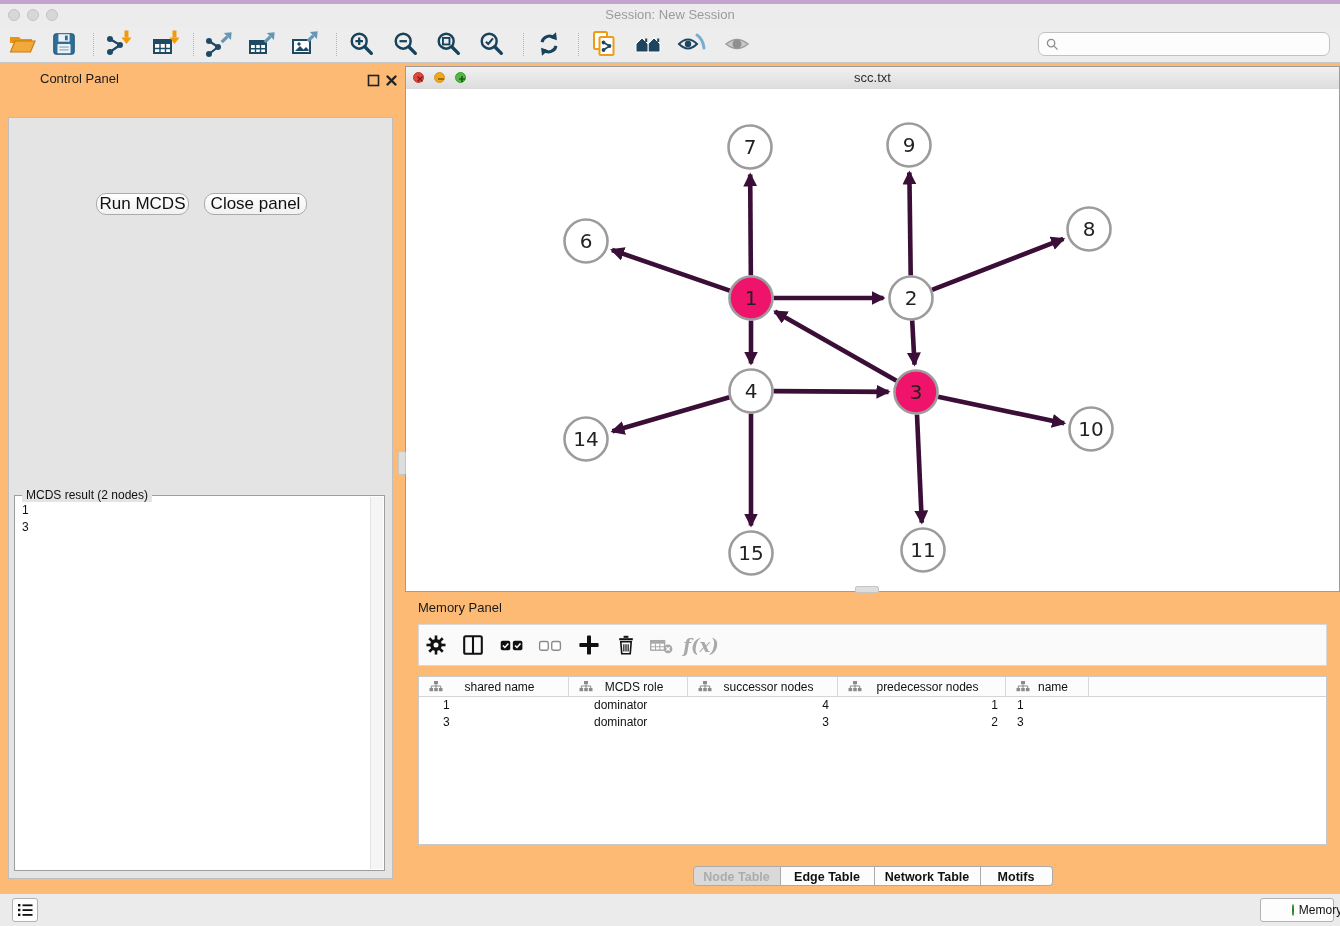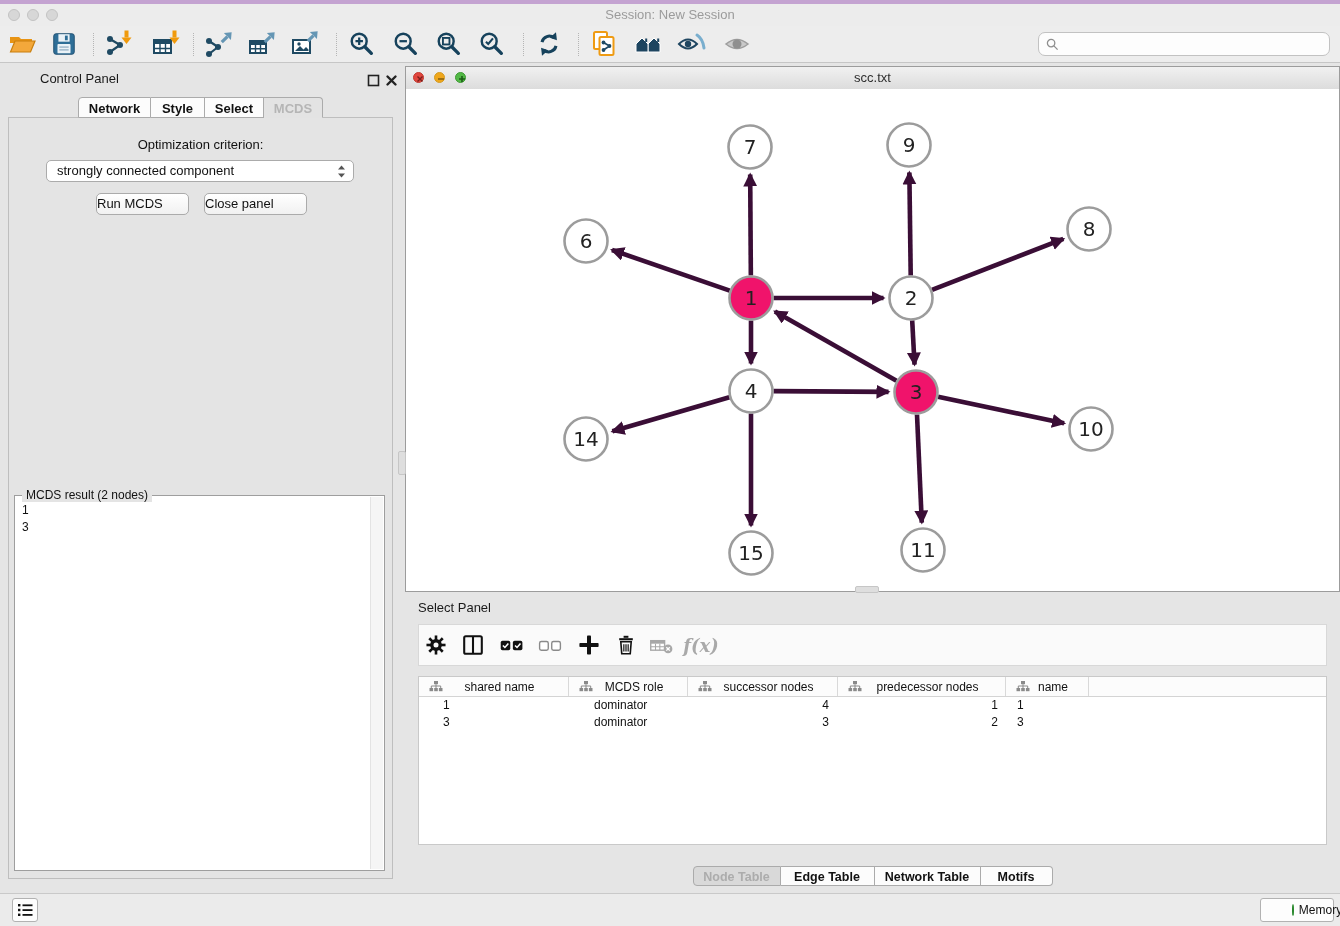--- a/index.html
+++ b/index.html
@@ -1,16 +1,16 @@
 <!DOCTYPE html>
 <html><head>
 <meta charset="utf-8">
 <style>
   html,body{margin:0;padding:0;background:#888;}
-  .app{position:relative;width:1340px;height:926px;background:#e5e5e5;overflow:hidden;
+  .app{position:relative;width:1340px;height:926px;background:#fdba74;overflow:hidden;
        font-family:"Liberation Sans","DejaVu Sans",sans-serif;color:#1a1a1a;
        -webkit-font-smoothing:antialiased;}
   .abs{position:absolute;}
 
   
   .top-strip{left:0;top:0;width:1340px;height:4px;background:#C4A3D1;}
   .titlebar{left:0;top:4px;width:1340px;height:22px;background:#ECECEC;border-bottom:1px solid #DCDCDC;}
   .tl-dot{position:absolute;top:5px;width:12px;height:12px;border-radius:50%;
           background:#D7D7D7;border:1px solid #C3C3C3;box-sizing:border-box;}
   .win-title{position:absolute;left:0;right:0;top:0;height:22px;line-height:22px;text-align:center;
@@ -40,22 +40,22 @@
   .cp-tabs .tab:nth-child(1){width:73px}.cp-tabs .tab:nth-child(2){width:54px}
   .cp-tabs .tab:nth-child(3){width:59px}.cp-tabs .tab:nth-child(4){width:59px}
   .cp-body{position:absolute;left:0;top:49px;width:383px;height:760px;background:#E4E4E4;
            border:1px solid #BEBEBE;}
   .opt-label{margin-top:19px;text-align:center;font-size:13px;color:#111;}
   .combo{position:absolute;left:37px;top:42px;width:308px;height:22px;background:#fff;
          border:1px solid #ABABAB;border-radius:5px;box-sizing:border-box;font-size:13px;
          line-height:20px;padding-left:10px;color:#111;}
   .combo-stepper{position:absolute;right:7px;top:3px;width:9px;height:15px;}
   .btn{position:absolute;height:22px;background:linear-gradient(#FFFFFF,#F1F1F1);
-       border:1px solid #ABABAB;border-radius:5px;box-sizing:border-box;font-size:13px;
-       line-height:20px;color:#111;}
+       border:1px solid #ABABAB;border-radius:10px;box-sizing:border-box;font-size:17px;
+       text-align:center;line-height:20px;color:#111;}
   .result-box{position:absolute;left:5px;top:377px;width:371px;height:376px;background:#fff;
               border:1px solid #9E9E9E;box-sizing:border-box;}
   .result-legend{position:absolute;top:-8px;left:7px;background:#E4E4E4;padding:0 4px;
                  font-size:12px;color:#111;}
   .result-lines{position:absolute;left:0;top:2px;right:13px;bottom:1px;padding:4px 0 0 7px;
                 font-size:12px;line-height:17px;color:#111;overflow:hidden;}
   .result-scroll{position:absolute;right:1px;top:1px;bottom:1px;width:12px;background:#F5F5F5;
                  border-left:1px solid #E3E3E3;}
 
   
@@ -288,35 +288,21 @@
   </div>
 
   <div class="abs control-panel">
     <div class="cp-title">Control Panel</div>
     <svg class="panel-ico" style="left:359px" viewBox="0 0 13 13">
       <rect x="1.5" y="1.5" width="10" height="10" fill="none" stroke="#222" stroke-width="1.6"></rect>
     </svg>
     <svg class="panel-ico" style="left:377px" viewBox="0 0 13 13">
       <path d="M2.5 2.5 L10.5 10.5 M10.5 2.5 L2.5 10.5" stroke="#222" stroke-width="2.4" stroke-linecap="round"></path>
     </svg>
-    <div class="tabs cp-tabs">
-        <div class="tab">Network</div>
-        <div class="tab">Style</div>
-        <div class="tab">Select</div>
-        <div class="tab selected">MCDS</div>
-      </div>
     <div class="cp-body">
-      <div class="opt-label">Optimization criterion:</div>
-      <div class="combo">
-        <span>strongly connected component</span>
-        <svg class="combo-stepper" viewBox="0 0 9 15">
-          <path d="M1 5.5 L4.5 1.5 L8 5.5 Z" fill="#555"></path>
-          <path d="M1 9.5 L4.5 13.5 L8 9.5 Z" fill="#555"></path>
-        </svg>
-      </div>
       <div class="btn" style="left:87px;top:75px;width:93px">Run MCDS</div>
       <div class="btn" style="left:195px;top:75px;width:103px">Close panel</div>
       <div class="result-box">
         <div class="result-legend">MCDS result (2 nodes)</div>
         <div class="result-lines">
             <div>1</div>
             <div>3</div>
           </div>
         <div class="result-scroll"></div>
       </div>
@@ -391,21 +377,21 @@
             <text x="345" y="464" dy="0.35em" text-anchor="middle" font-size="20" fill="#222" font-family="&quot;DejaVu Sans&quot;,&quot;Liberation Sans&quot;,sans-serif">15</text>
           </g>
       </svg>
     </div>
   </div>
 
   <div class="abs v-handle"></div>
   <div class="abs h-handle"></div>
 
   <div class="abs table-panel">
-    <div class="tp-title">Select Panel</div>
+    <div class="tp-title">Memory Panel</div>
 
     <div class="tp-toolbar">
       <div class="tpbtn" style="left:1px">
         <svg width="26" height="26" viewBox="0 0 30 30">
           <g fill="#111">
             <rect x="13.5" y="4" width="3" height="6"></rect>
             <rect x="13.5" y="20" width="3" height="6"></rect>
             <rect x="4" y="13.5" width="6" height="3"></rect>
             <rect x="20" y="13.5" width="6" height="3"></rect>
             <rect x="13.5" y="4" width="3" height="6" transform="rotate(45 15 15)"></rect>

